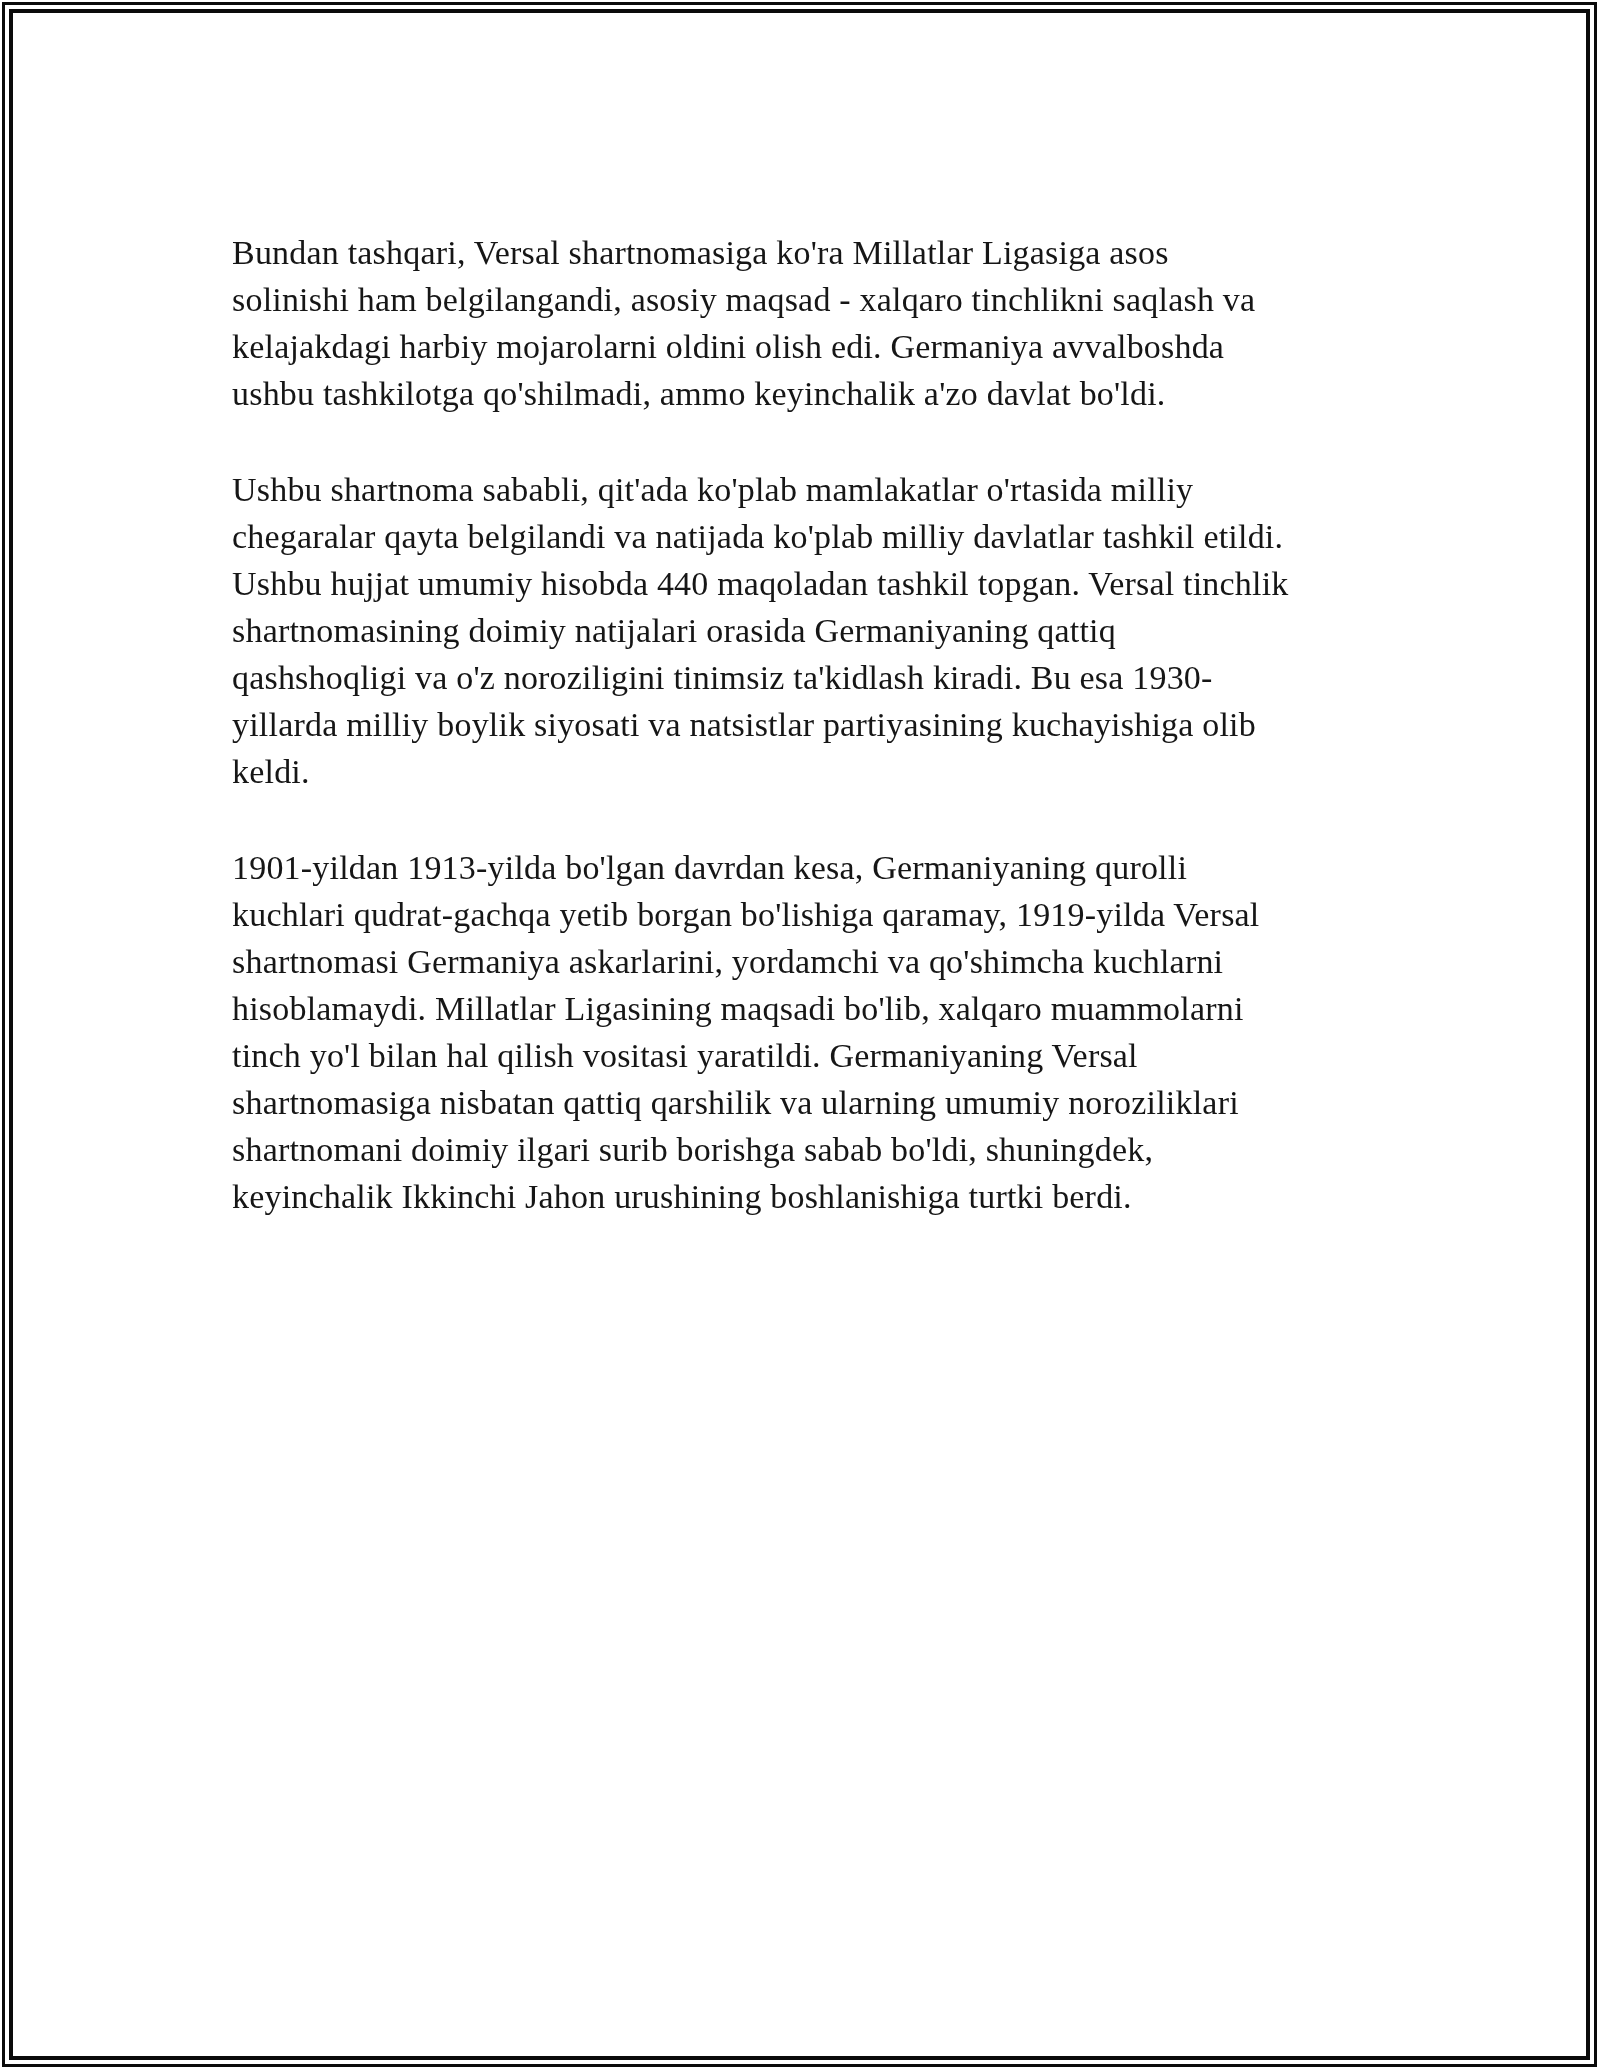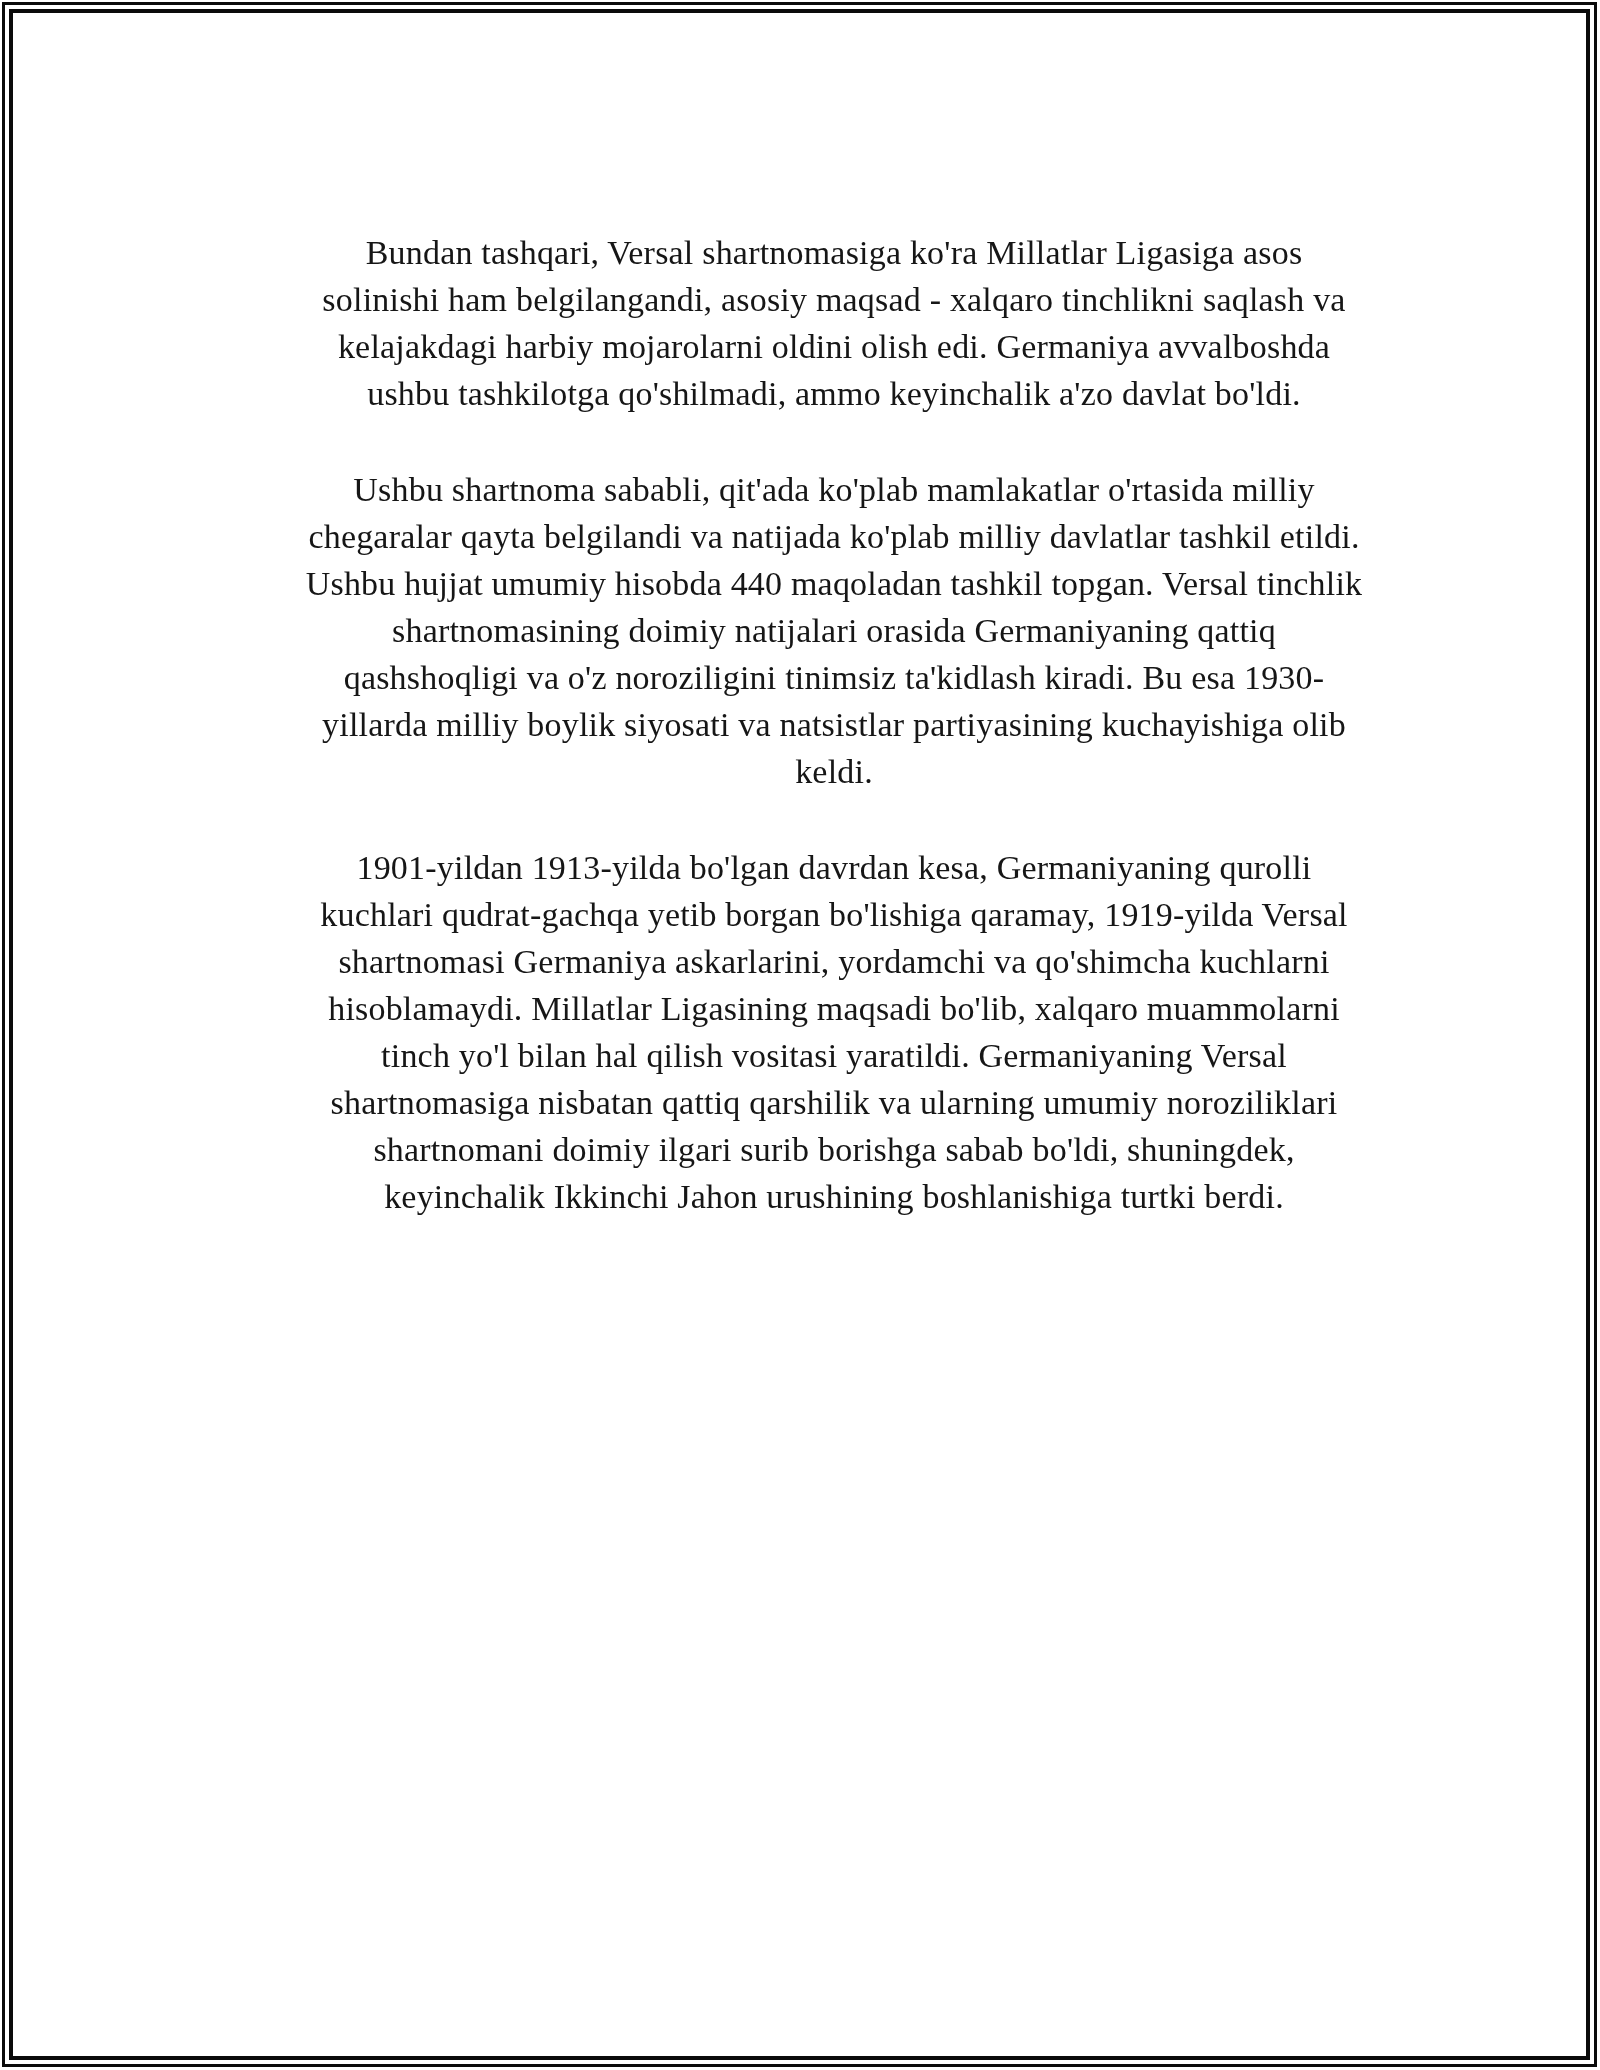--- a/index.html
+++ b/index.html
@@ -22,21 +22,20 @@
     position: absolute;
     top: 4px; left: 4px; right: 4px; bottom: 4px;
     border: 4px solid #0a0a0a;
   }
   .page-content {
     position: absolute;
     top: 0; left: 0; right: 0; bottom: 0;
     padding: 216px 150px 40px 219px;
     box-sizing: border-box;
     overflow: hidden;
-    text-align: center;
   }
   .page-content p {
     margin: 0 0 49px 0;
     font-size: 34px;
     line-height: 47px;
     color: #161616;
     white-space: pre-line;
     letter-spacing: 0.2px;
   }
 </style>

